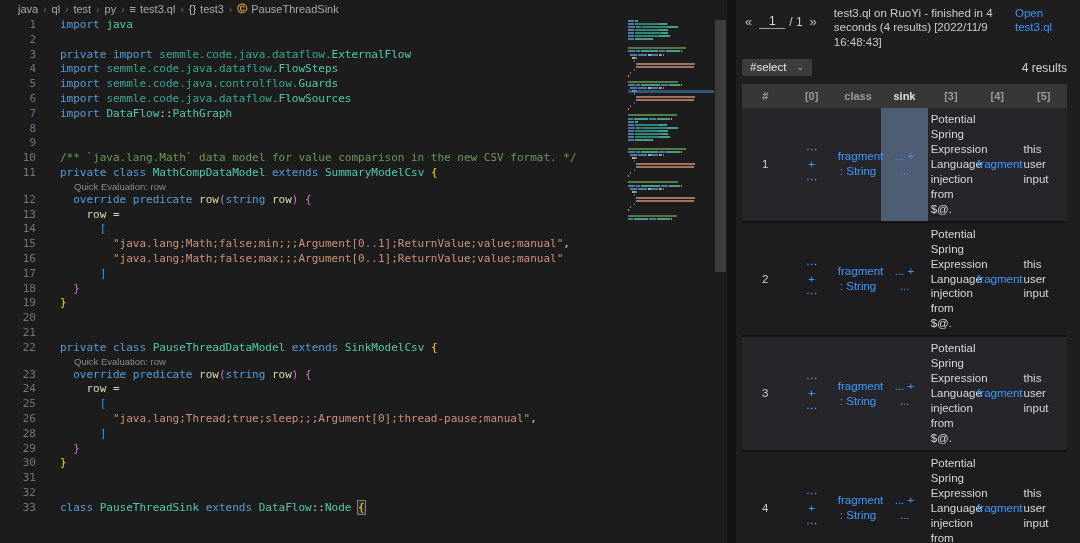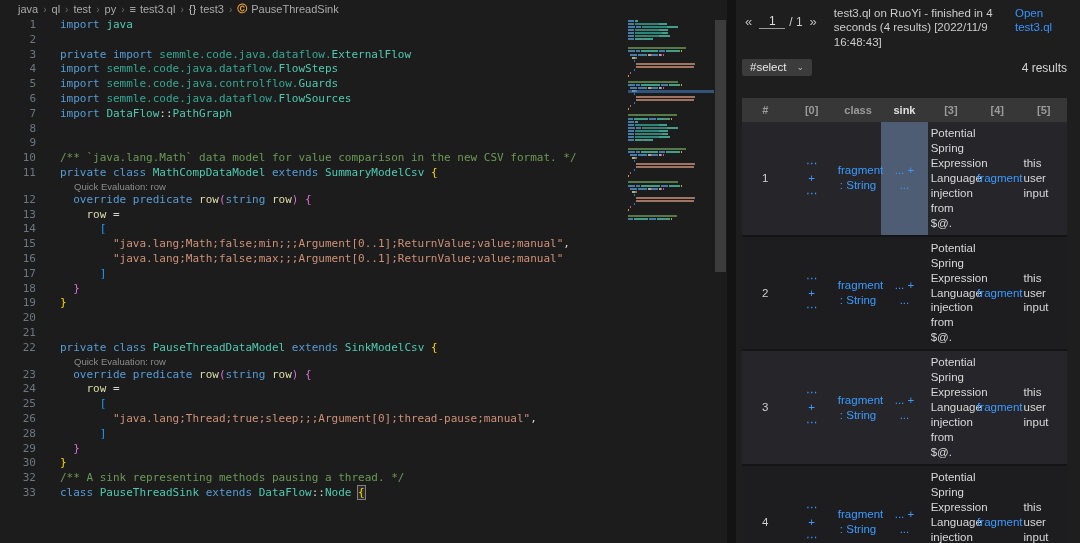--- a/index.html
+++ b/index.html
@@ -50,21 +50,21 @@
   .panel-header { display:flex; align-items:flex-start; }
   .pager { display:flex; align-items:center; white-space:nowrap; margin-top:8px; color:#bdbdbd; font-size:13px; }
   .pager .arrow { cursor:pointer; padding:0 3px; }
   .page-input {
     width:26px; background:transparent; border:none; border-bottom:1px solid #9a9a9a;
     color:#dddddd; text-align:center; font-size:12px; font-family:"Liberation Sans",sans-serif; margin:0 4px;
   }
   .page-total { margin-right:4px; font-size:12px; color:#cccccc; }
   .run-status { flex:1; margin-left:14px; font-size:11.5px; line-height:1.25; color:#cccccc; }
   .open-link { width:52px; font-size:11.5px; line-height:1.25; color:#3794ff; cursor:pointer; text-align:left; }
-  .panel-toolbar { display:flex; align-items:center; justify-content:space-between; margin-top:10px; margin-bottom:22px;text-align:right; }
+  .panel-toolbar { display:flex; align-items:center; justify-content:space-between; margin-top:10px; margin-bottom:8px;text-align:right; }
   .select-box {
     background:#3c3c3c; color:#e8e8e8; font-size:11.5px; padding:2px 8px 3px 8px;
     border-radius:2px; display:flex; align-items:center; cursor:pointer;
   }
   .select-box .chev { margin-left:10px; color:#bbbbbb; font-size:9px; }
   .results-count { color:#d4d4d4; font-size:12px; }
   
   table.results { border-collapse:collapse; table-layout:fixed; width:325px; }
   table.results th {
     background:#373737; color:#9b9b9b; font-size:11px; font-weight:bold;
@@ -149,21 +149,22 @@
           <div class="code-line"><span class="gutter">21</span></div>
           <div class="code-line"><span class="gutter">22</span><span class="ltext"><span class="tok-kw">private</span><span class="tok-pl"> </span><span class="tok-kw">class</span><span class="tok-pl"> </span><span class="tok-type">PauseThreadDataModel</span><span class="tok-pl"> </span><span class="tok-kw">extends</span><span class="tok-pl"> </span><span class="tok-type">SinkModelCsv</span><span class="tok-pl"> </span><span class="tok-b1">{</span></span></div>
           <div class="code-lens">Quick Evaluation: row</div>
           <div class="code-line"><span class="gutter">23</span><span class="ltext"><span class="tok-pl">  </span><span class="tok-kw">override</span><span class="tok-pl"> </span><span class="tok-kw">predicate</span><span class="tok-pl"> </span><span class="tok-fn">row</span><span class="tok-b2">(</span><span class="tok-kw">string</span><span class="tok-pl"> </span><span class="tok-fn">row</span><span class="tok-b2">)</span><span class="tok-pl"> </span><span class="tok-b2">{</span></span></div>
           <div class="code-line"><span class="gutter">24</span><span class="ltext"><span class="tok-pl">    </span><span class="tok-fn">row</span><span class="tok-pl"> =</span></span></div>
           <div class="code-line"><span class="gutter">25</span><span class="ltext"><span class="tok-pl">      </span><span class="tok-b3">[</span></span></div>
           <div class="code-line"><span class="gutter">26</span><span class="ltext"><span class="tok-pl">        </span><span class="tok-str">"java.lang;Thread;true;sleep;;;Argument[0];thread-pause;manual"</span><span class="tok-pl">,</span></span></div>
           <div class="code-line"><span class="gutter">28</span><span class="ltext"><span class="tok-pl">      </span><span class="tok-b3">]</span></span></div>
           <div class="code-line"><span class="gutter">29</span><span class="ltext"><span class="tok-pl">  </span><span class="tok-b2">}</span></span></div>
           <div class="code-line"><span class="gutter">30</span><span class="ltext"><span class="tok-b1">}</span></span></div>
-          <div class="code-line"><span class="gutter">32</span><span class="ltext"><span class="tok-cmt">/** A sink representing methods pausing a thread. */</span></span></div>
+          <div class="code-line"><span class="gutter">31</span><span class="ltext"></span></div>
+          <div class="code-line"><span class="gutter">32</span></div>
           <div class="code-line"><span class="gutter">33</span><span class="ltext"><span class="tok-kw">class</span><span class="tok-pl"> </span><span class="tok-type">PauseThreadSink</span><span class="tok-pl"> </span><span class="tok-kw">extends</span><span class="tok-pl"> </span><span class="tok-type">DataFlow</span><span class="tok-pl">::</span><span class="tok-type">Node</span><span class="tok-pl"> </span><span class="tok-b1m">{</span></span></div>
         </div>
       <div class="minimap">
         <div>
             <div class="mm-line">
               <span class="mm-seg tok-bg-kw" style="width: 5.7px;"></span>
               <span class="mm-seg tok-bg-pl mm-blank" style="width: 1px;"></span>
               <span class="mm-seg tok-bg-type" style="width: 3.8px;"></span>
             </div>
             <div class="mm-line">

